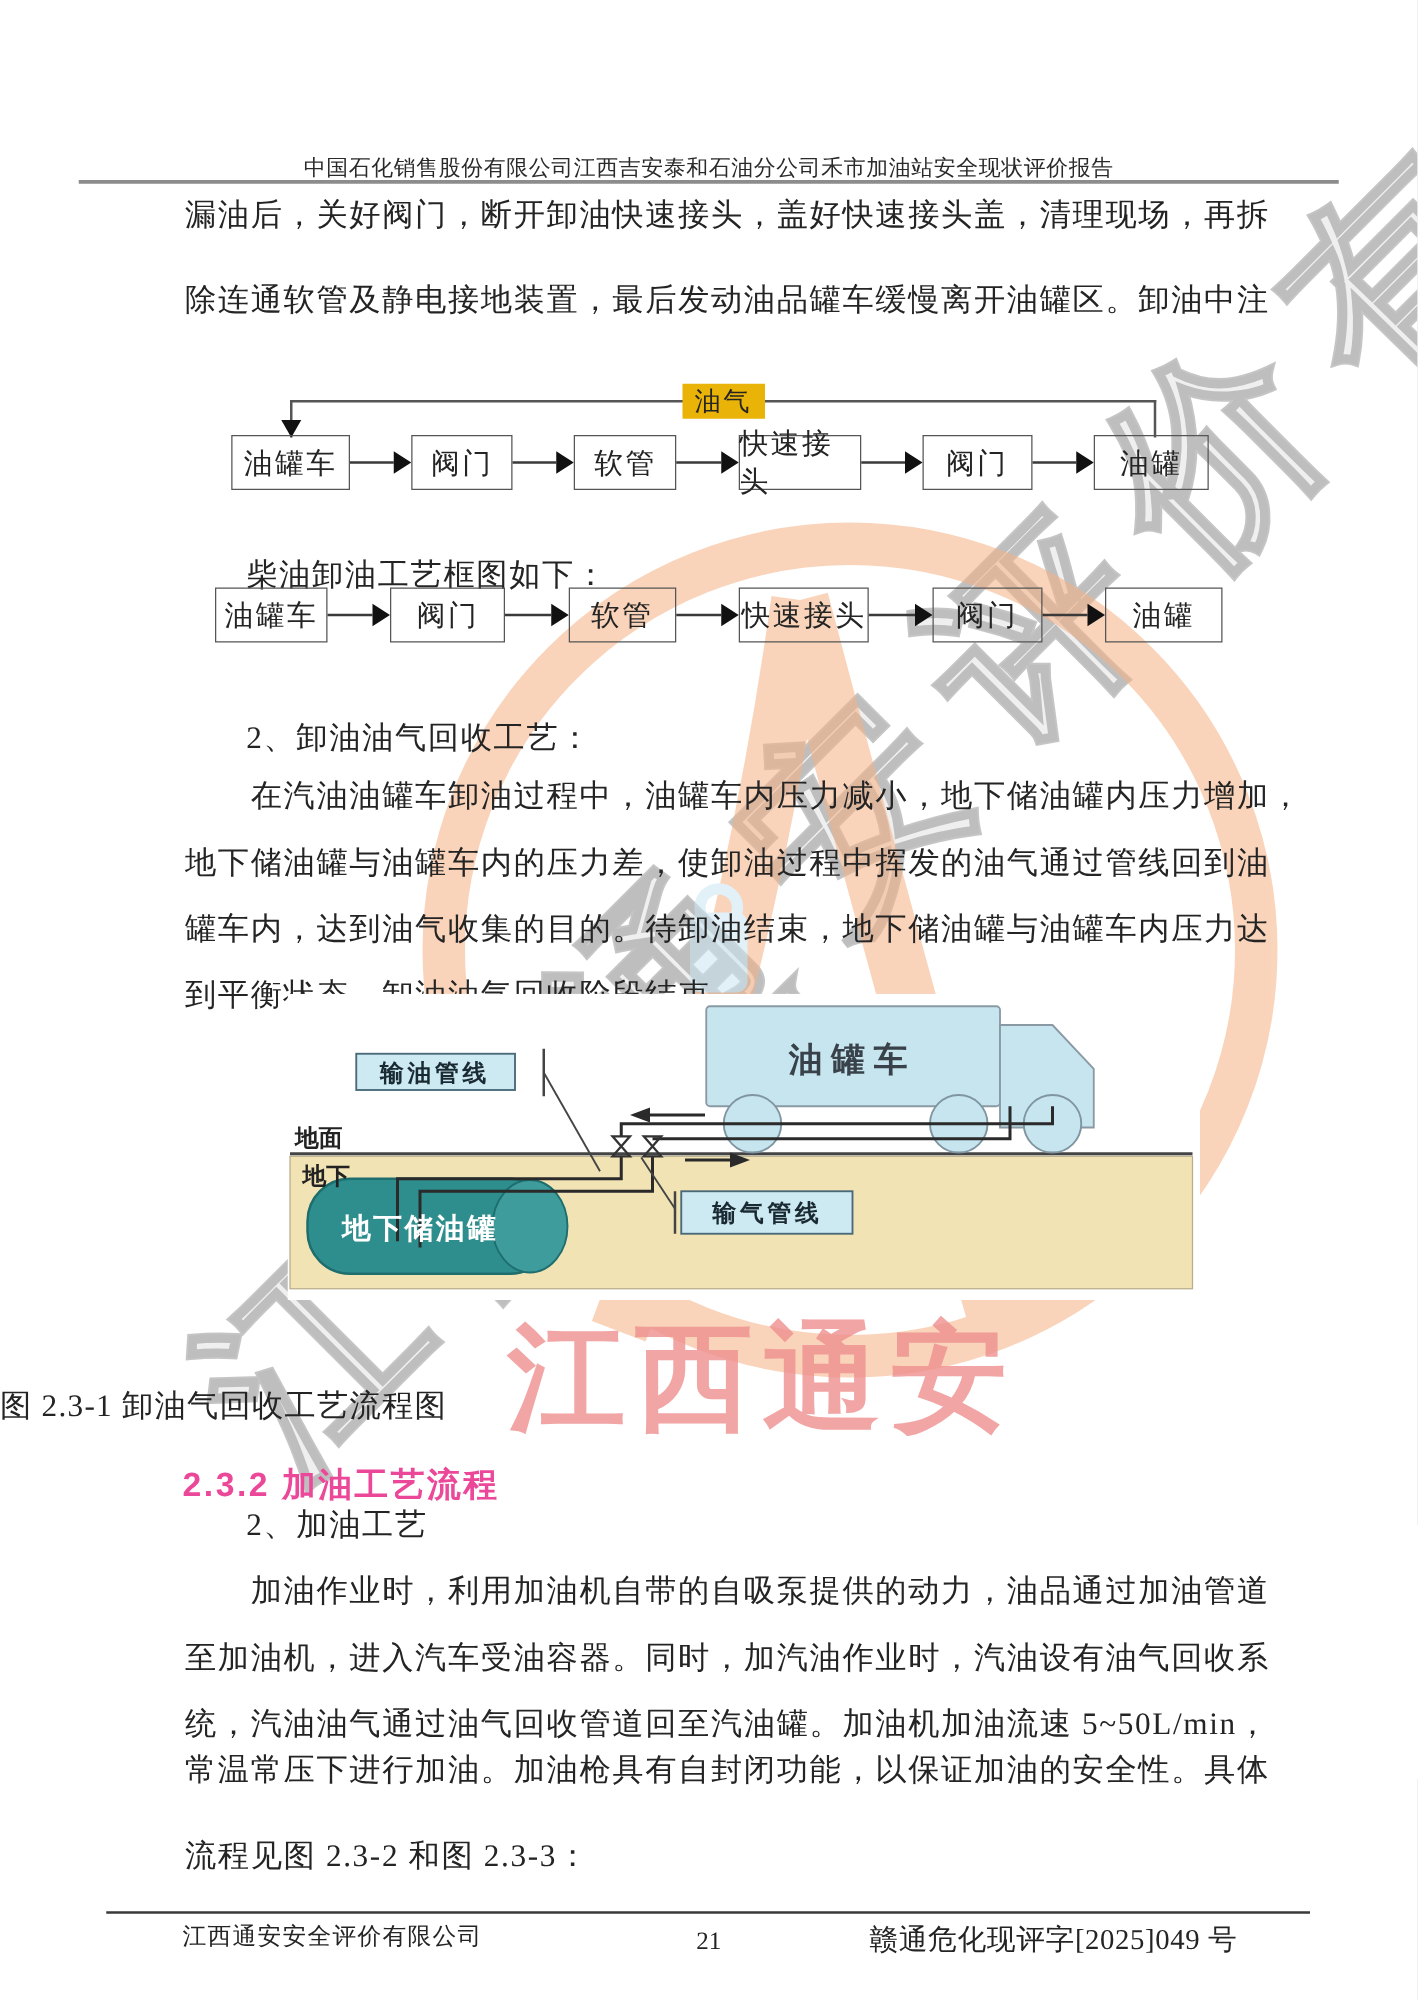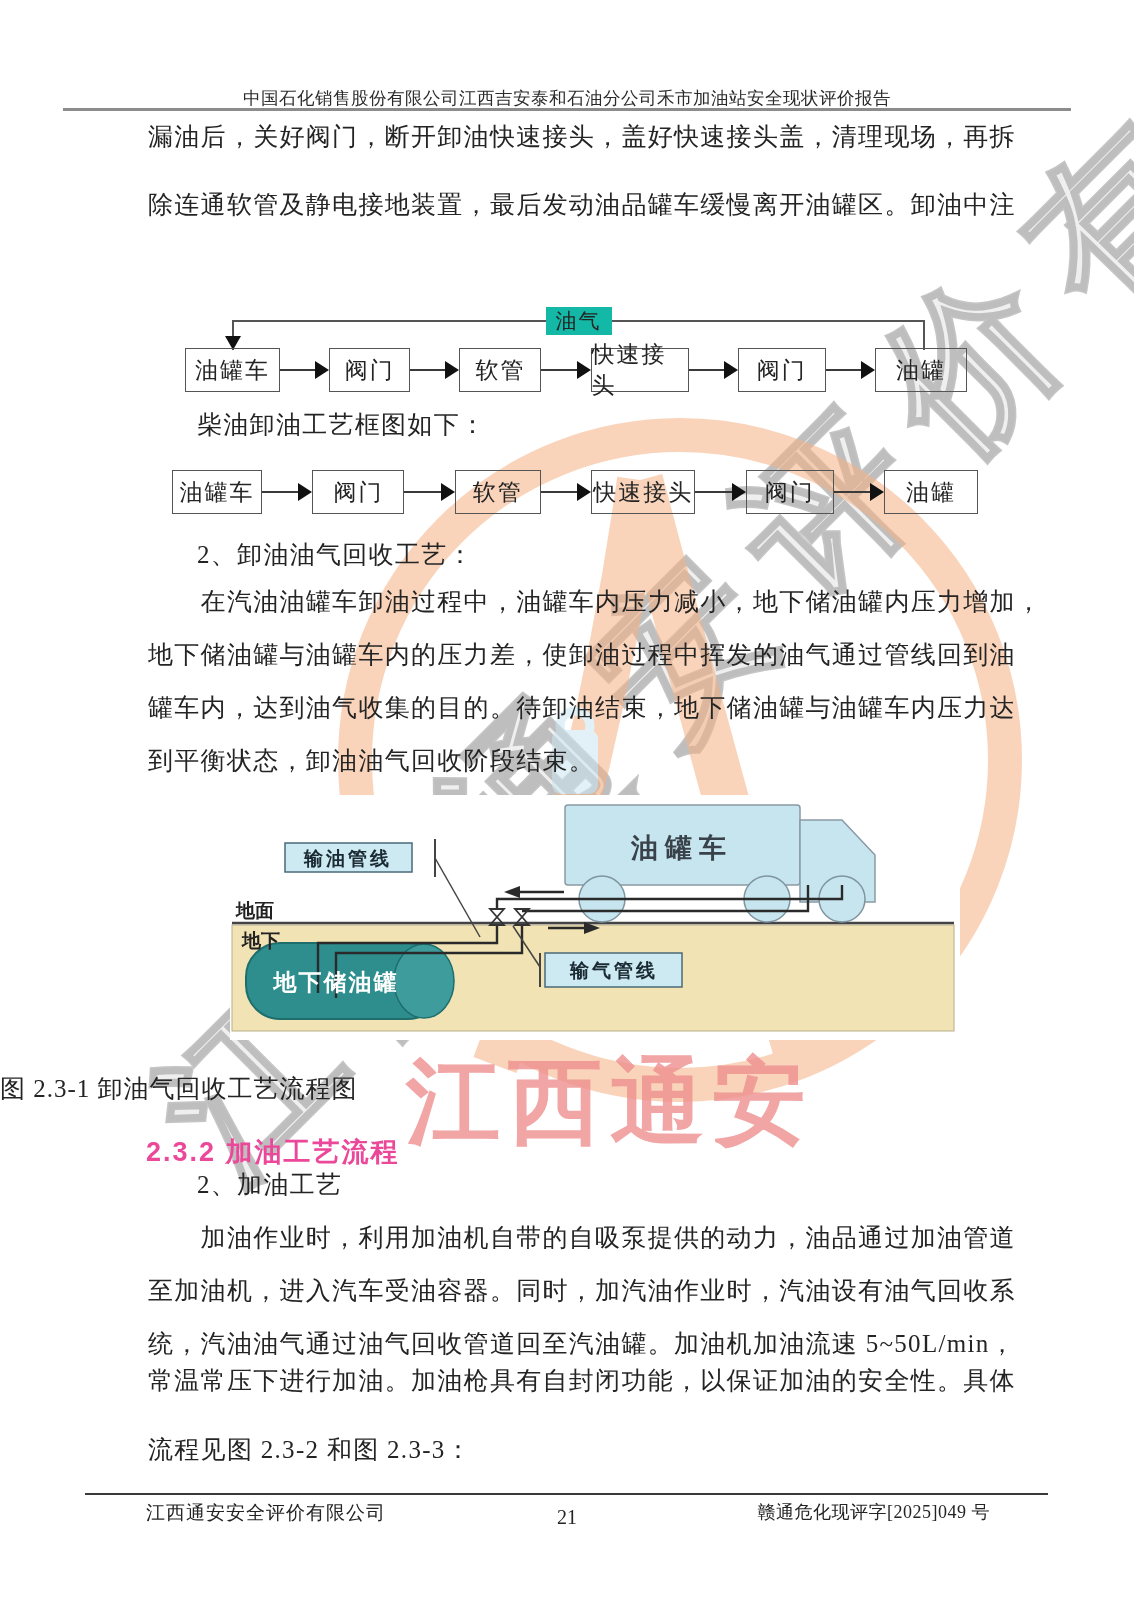--- a/index.html
+++ b/index.html
@@ -10,43 +10,43 @@
   .wm-gray{left:190px;top:1058px;width:2300px;height:170px;line-height:170px;
            font-family:"Liberation Sans","DejaVu Sans",sans-serif;font-weight:bold;
            font-size:168px;letter-spacing:36px;white-space:nowrap;
            color:rgba(155,155,155,0.16);-webkit-text-stroke:3px rgba(150,150,150,0.55);
            transform:rotate(-45deg);transform-origin:0 50%;z-index:1;}
   .wm-logo{left:300px;top:400px;z-index:2;opacity:.55;}
   .wm-pink{left:406px;top:1054px;font-family:"Liberation Sans","DejaVu Sans",sans-serif;
            font-weight:bold;font-size:94px;line-height:96px;letter-spacing:8px;
            color:#ef8f8f;opacity:.8;z-index:3;white-space:nowrap;}
   
-  .blk{position:absolute;z-index:10;}
+  .blk{position:absolute;z-index:10;margin-top:36px;}
   .hdr{left:0;top:86px;width:1134px;text-align:center;font-size:17.5px;letter-spacing:.5px;color:#2a2a2a;}
   .hdr-rule{left:63px;top:108px;width:1008px;height:3px;background:#8c8c8c;}
   .bline{left:148px;width:872px;font-size:25px;line-height:34px;letter-spacing:1.3px;white-space:pre;}
   .ind{left:197px;}
   .caption{left:0;top:1072px;width:1134px;text-align:left;font-size:25px;letter-spacing:1px;}
   .h232{left:146px;top:1134px;font-family:"Liberation Sans","DejaVu Sans",sans-serif;
         font-weight:bold;font-size:27px;letter-spacing:2px;color:#ec4899;}
   .pageno{left:0;top:1506px;width:1134px;text-align:center;font-size:20px;}
   .ft-rule{left:85px;top:1493px;width:963px;height:2px;background:#3a3a3a;}
   .ft-left{left:146px;top:1500px;font-size:19px;letter-spacing:1px;}
-  .ft-right{right:144px;top:1500px;font-size:18px;letter-spacing:.5px;}
+  .ft-right{right:144px;top:1500px;font-size:23px;letter-spacing:.5px;}
   
   .flow{position:absolute;z-index:10;}
   .frow{display:flex;align-items:center;}
   .fbox{box-sizing:border-box;height:44px;border:1.6px solid #555;display:flex;align-items:center;
         justify-content:center;font-size:23px;letter-spacing:2px;background:transparent;flex:none;}
   .conn{flex:1;display:flex;align-items:center;}
   .cline{flex:1;height:2px;background:#3a3a3a;}
   .ctri{width:0;height:0;border-left:14px solid #111;border-top:9px solid transparent;border-bottom:9px solid transparent;}
   .ret{position:absolute;left:84px;top:20px;width:689px;height:28px;
        border-top:2px solid #555;border-left:2px solid #555;border-right:2px solid #555;}
-  .ret-lab{position:absolute;top:-15px;left:50%;transform:translateX(-50%);background:#14b8a6;
+  .ret-lab{position:absolute;top:-15px;left:50%;transform:translateX(-50%);background:#eab308;
            padding:0 10px;font-size:21px;letter-spacing:2px;}
   .ret-arrow{position:absolute;left:-9px;top:14px;width:0;height:0;
              border-left:8px solid transparent;border-right:8px solid transparent;border-top:14px solid #111;}
   .figsvg{position:absolute;left:230px;top:795px;z-index:10;}
 </style>
 </head>
 <body>
 
 <div class="page">
 

